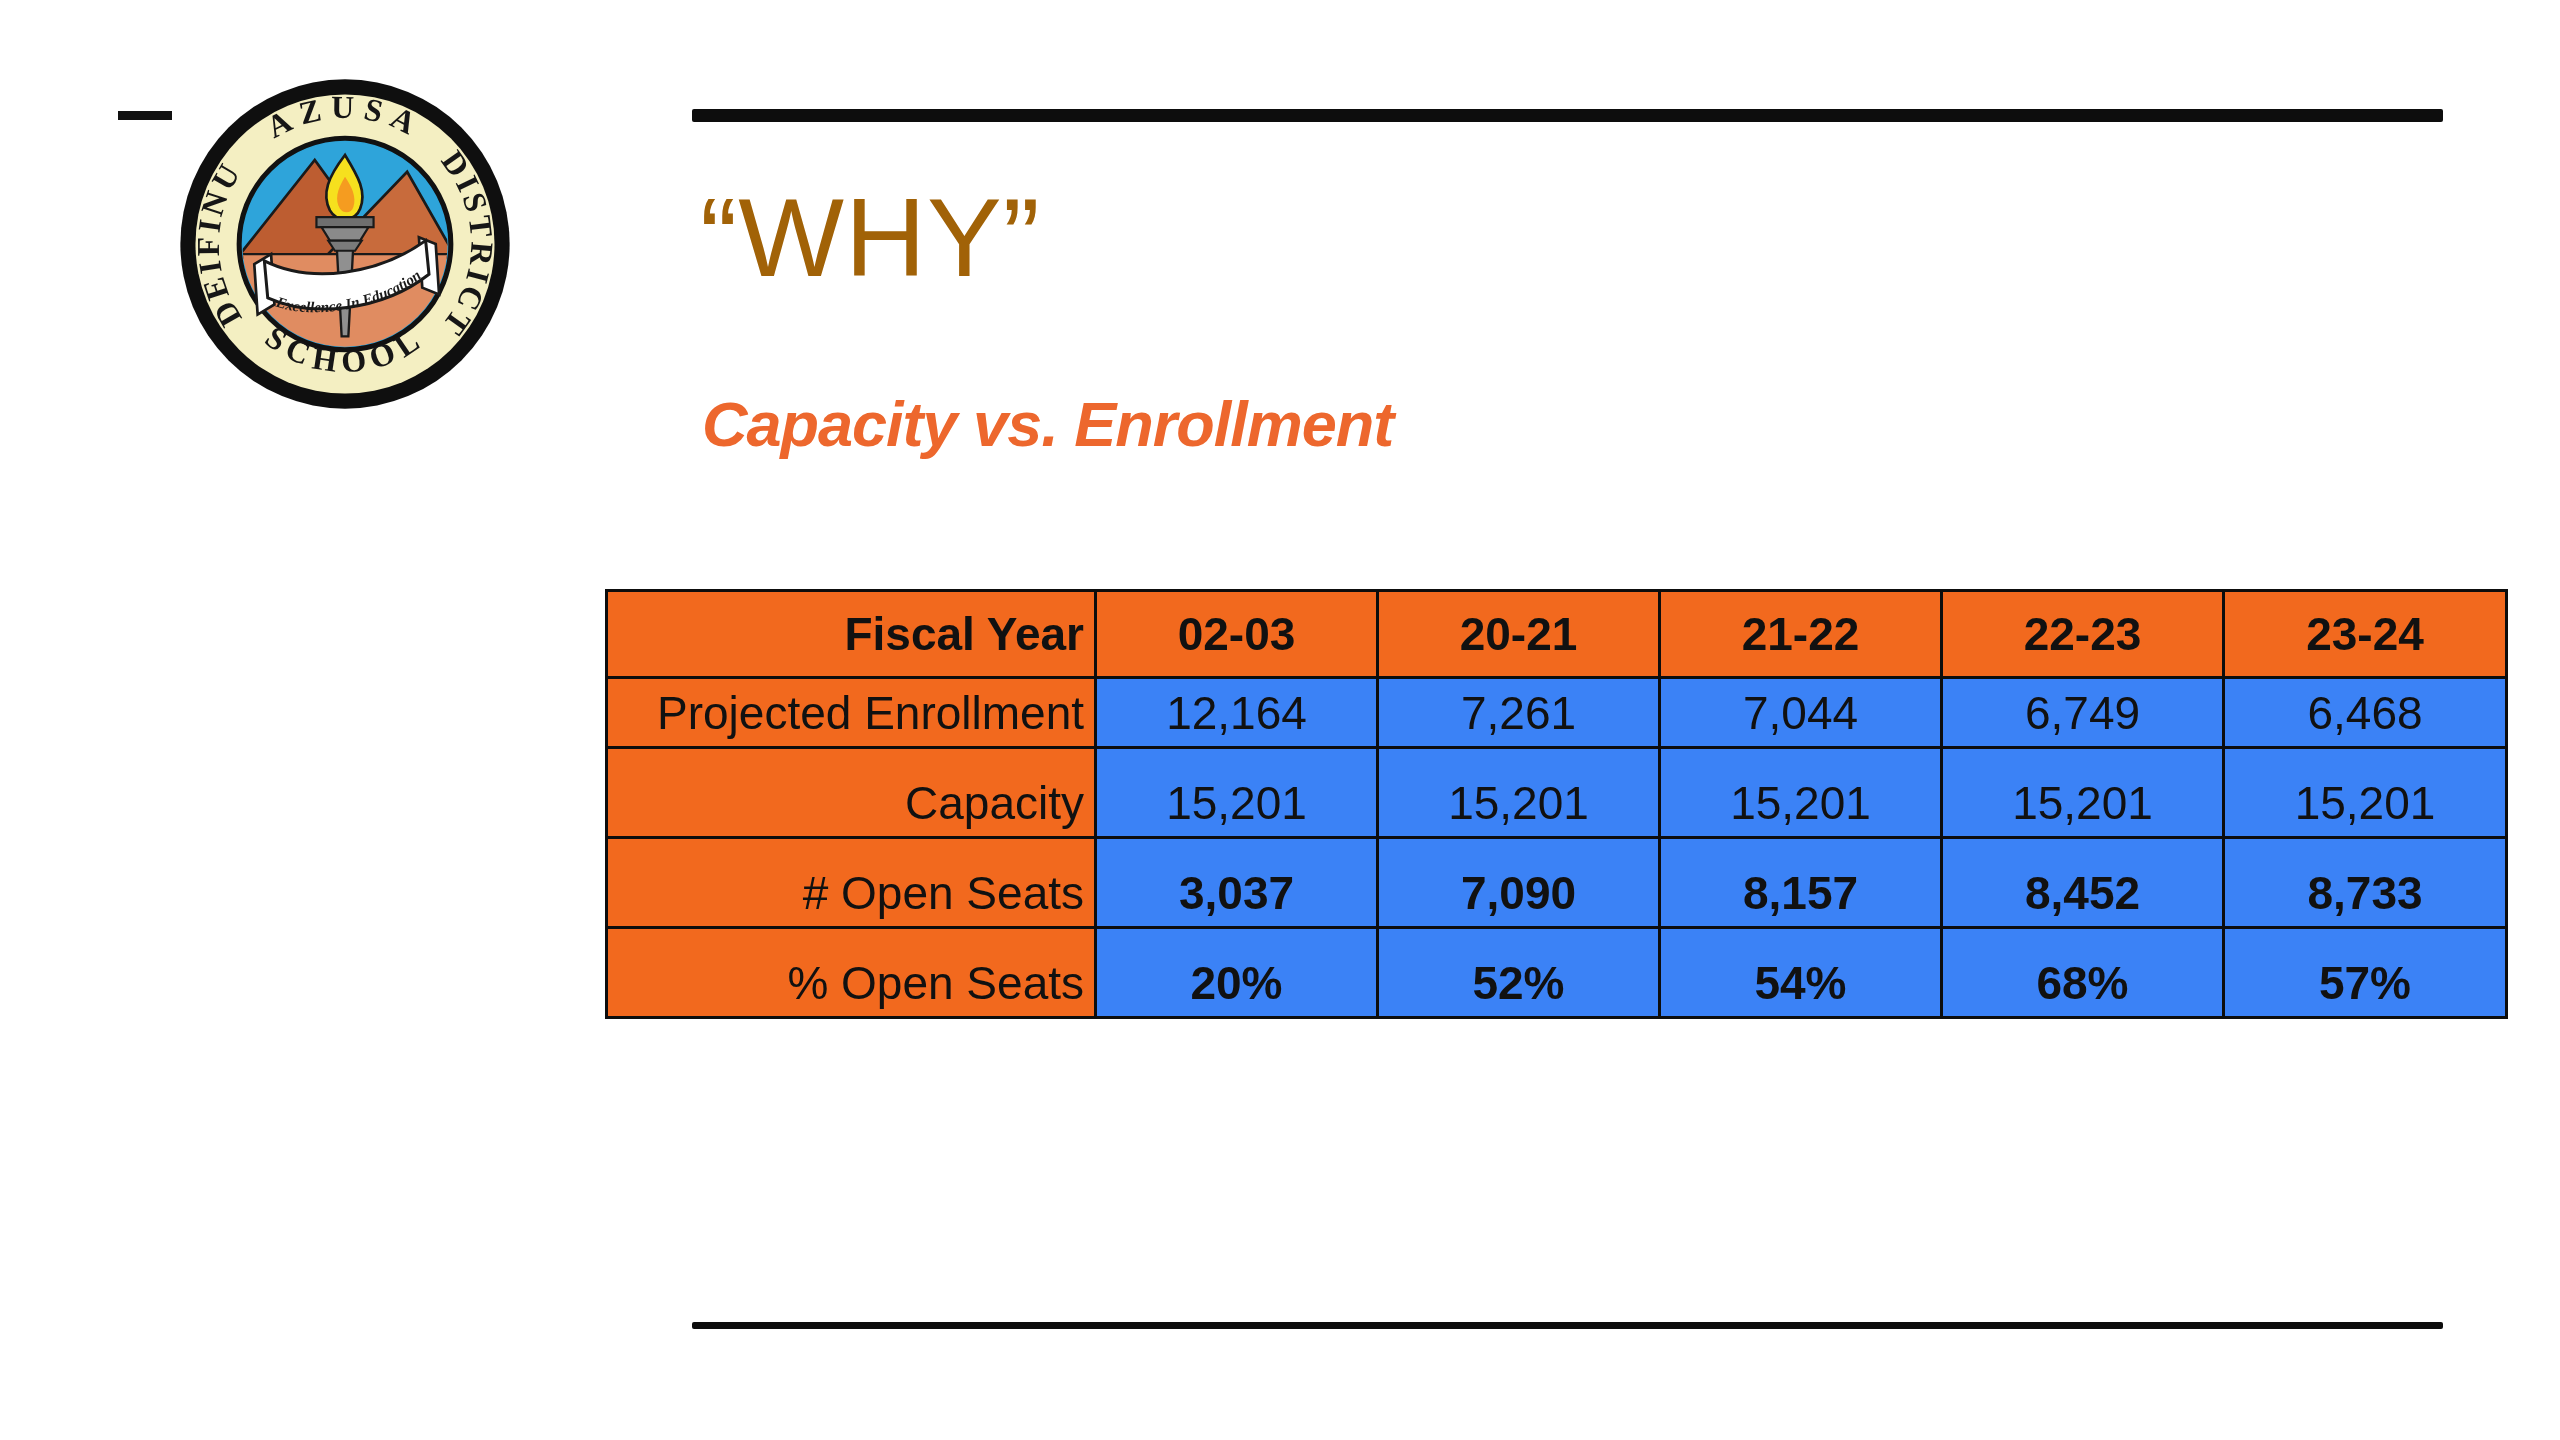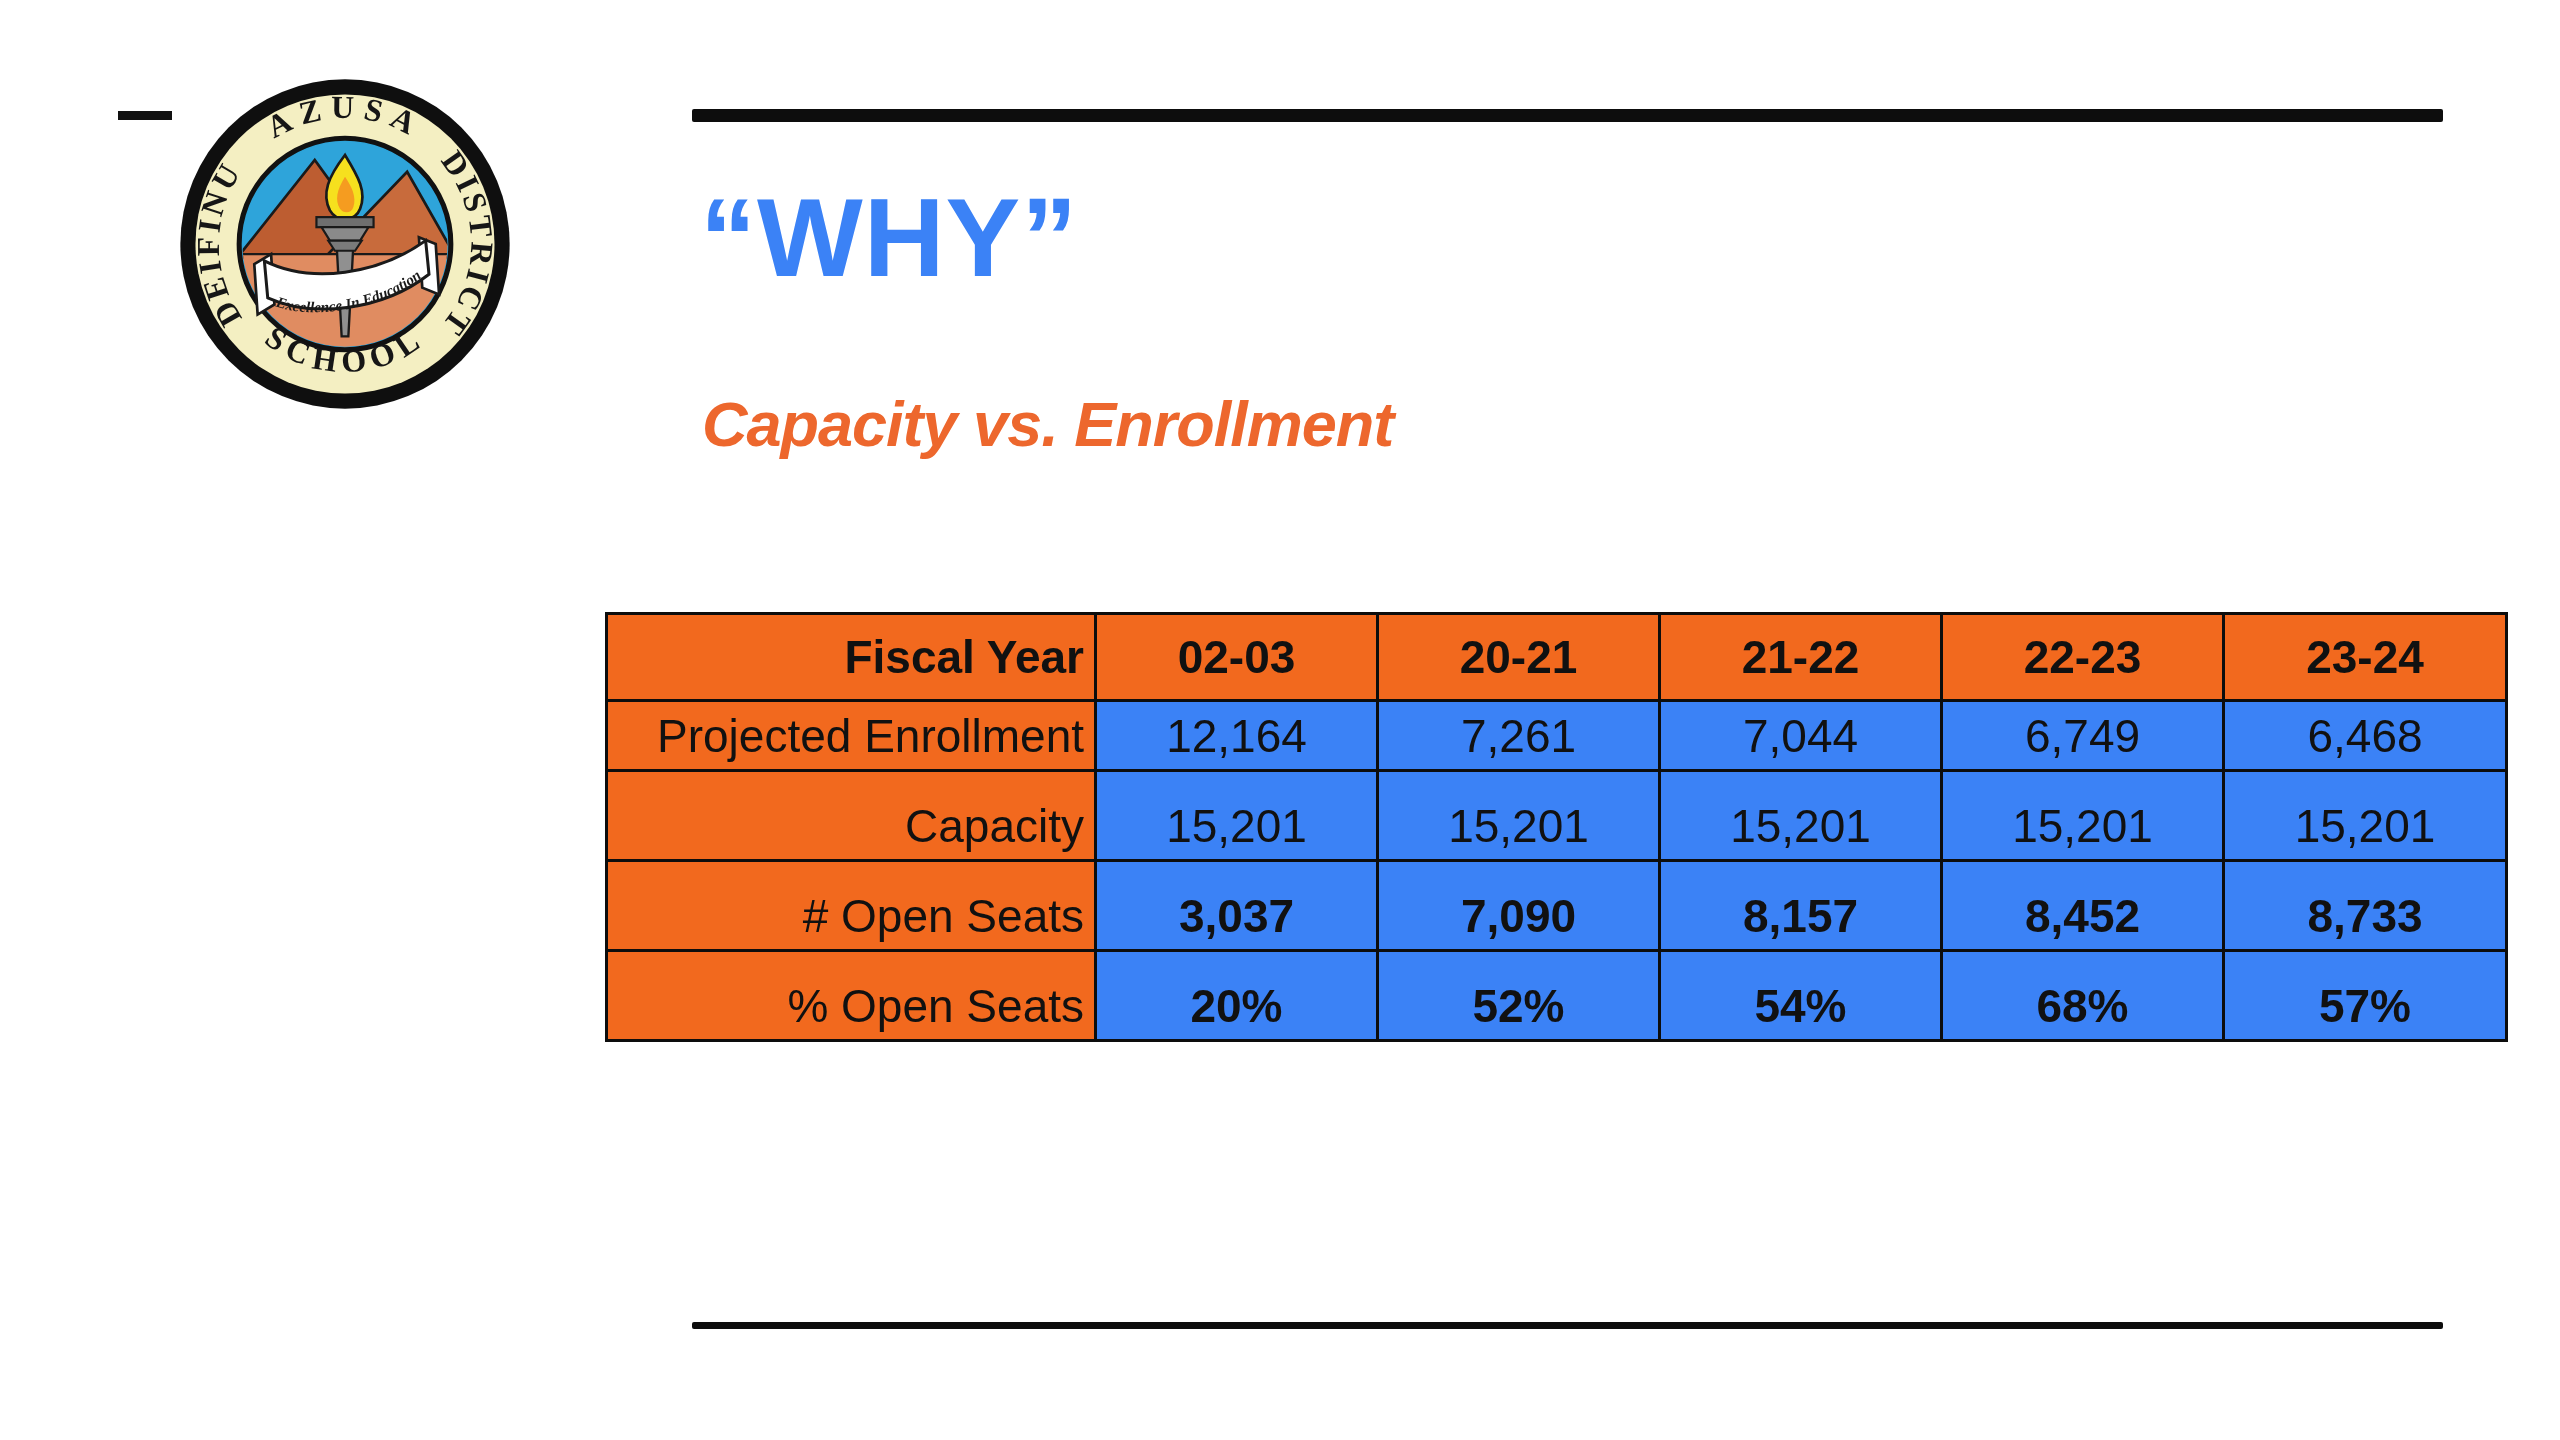--- a/index.html
+++ b/index.html
@@ -21,31 +21,31 @@
   }
   
   .rule-top{
     position:absolute;left:692px;top:109px;width:1751px;height:13px;background:#0d0d0d;border-radius:2px;
   }
   .rule-bottom{
     position:absolute;left:692px;top:1322px;width:1751px;height:7px;background:#0d0d0d;border-radius:2px;
   }
   .title{
     position:absolute;left:700px;top:182px;
-    font-size:112px;font-weight:bold;letter-spacing:1px;color:#3b82f6;
+    font-size:112px;font-weight:normal;letter-spacing:1px;color:#a16207;
     line-height:1.0;
   }
   .subtitle{
     position:absolute;left:702px;top:390px;
     font-size:63px;font-weight:bold;letter-spacing:-1px;
     line-height:1.1;
   }
   
   table.cap{
-    position:absolute;left:605px;top:612px;
+    position:absolute;left:605px;top:589px;
     width:1900px;
     border-collapse:collapse;
     table-layout:fixed;
   }
   table.cap td{
     border:3px solid #0d0d0d;
     font-size:46px;
     padding:0 10px;
     overflow:hidden;
     white-space:nowrap;

